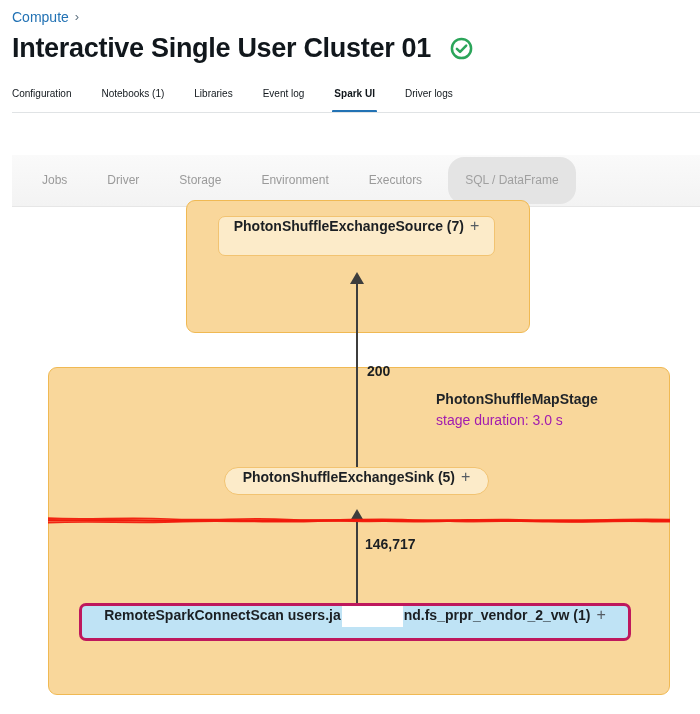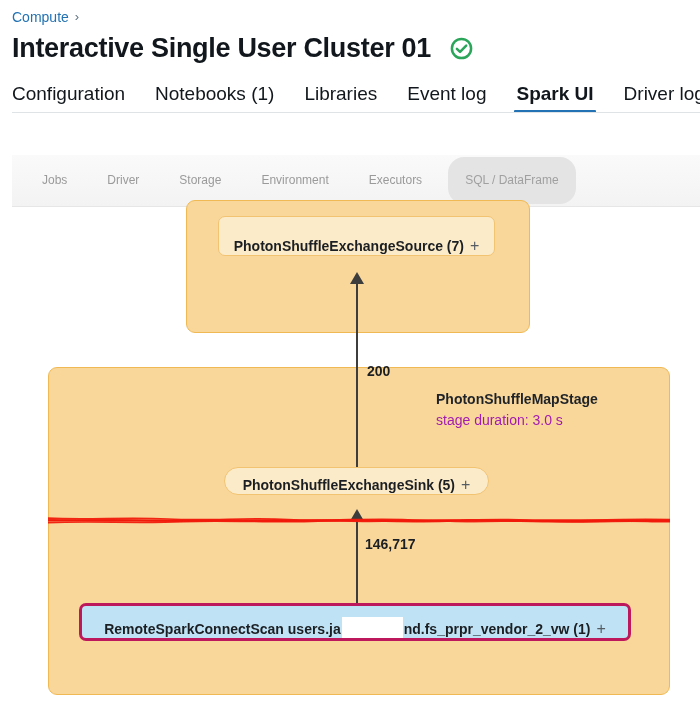--- a/index.html
+++ b/index.html
@@ -32,21 +32,21 @@
   }
   .status-ok { width: 23px; height: 23px; display: block; }
 
   
   .tabs {
     position: absolute; left: 12px; top: 79px; right: 0;
     display: flex; align-items: flex-end; gap: 0;
     height: 34px;
   }
   .tab {
-    font-size: 19px; line-height: 19px; color: #11171C;
+    font-size: 10px; line-height: 19px; color: #11171C;
     padding: 0 0 10px 0; margin-right: 30px;
     cursor: pointer; white-space: nowrap; position: relative;
   }
   .tab.active { font-weight: bold; }
   .tab.active::after {
     content: ""; position: absolute; left: -2px; right: -2px; bottom: 0;
     height: 3px; background: #2272B4; border-radius: 1px;
   }
   .tabs-rule {
     position: absolute; left: 12px; right: 0; top: 112px;
@@ -82,21 +82,21 @@
 
   .stage-label {
     position: absolute; text-align: left; color: #1F2328;
   }
   .stage-name { font-size: 14px; font-weight: bold; line-height: 18px; }
   .stage-duration { font-size: 14px; line-height: 19px; color: #a21caf; }
 
   
   .node {
     position: absolute;
-    display: flex; align-items: flex-end; justify-content: center;
+    display: flex; align-items: flex-start; justify-content: center;
     border-radius: 7px;
     font-size: 14px; font-weight: bold; line-height: 18px;
     color: #1B1F23;
     white-space: nowrap;
     cursor: pointer;
   }
   .node.photon { background: #FCEBC9; border: 1px solid #F2C371; }
   .node.scan   { background: #BFE3F5; border: 3px solid #be185d; }
   .node .plus { font-weight: normal; color: #555c63; margin-left: 6px; font-size: 16px; }
 

